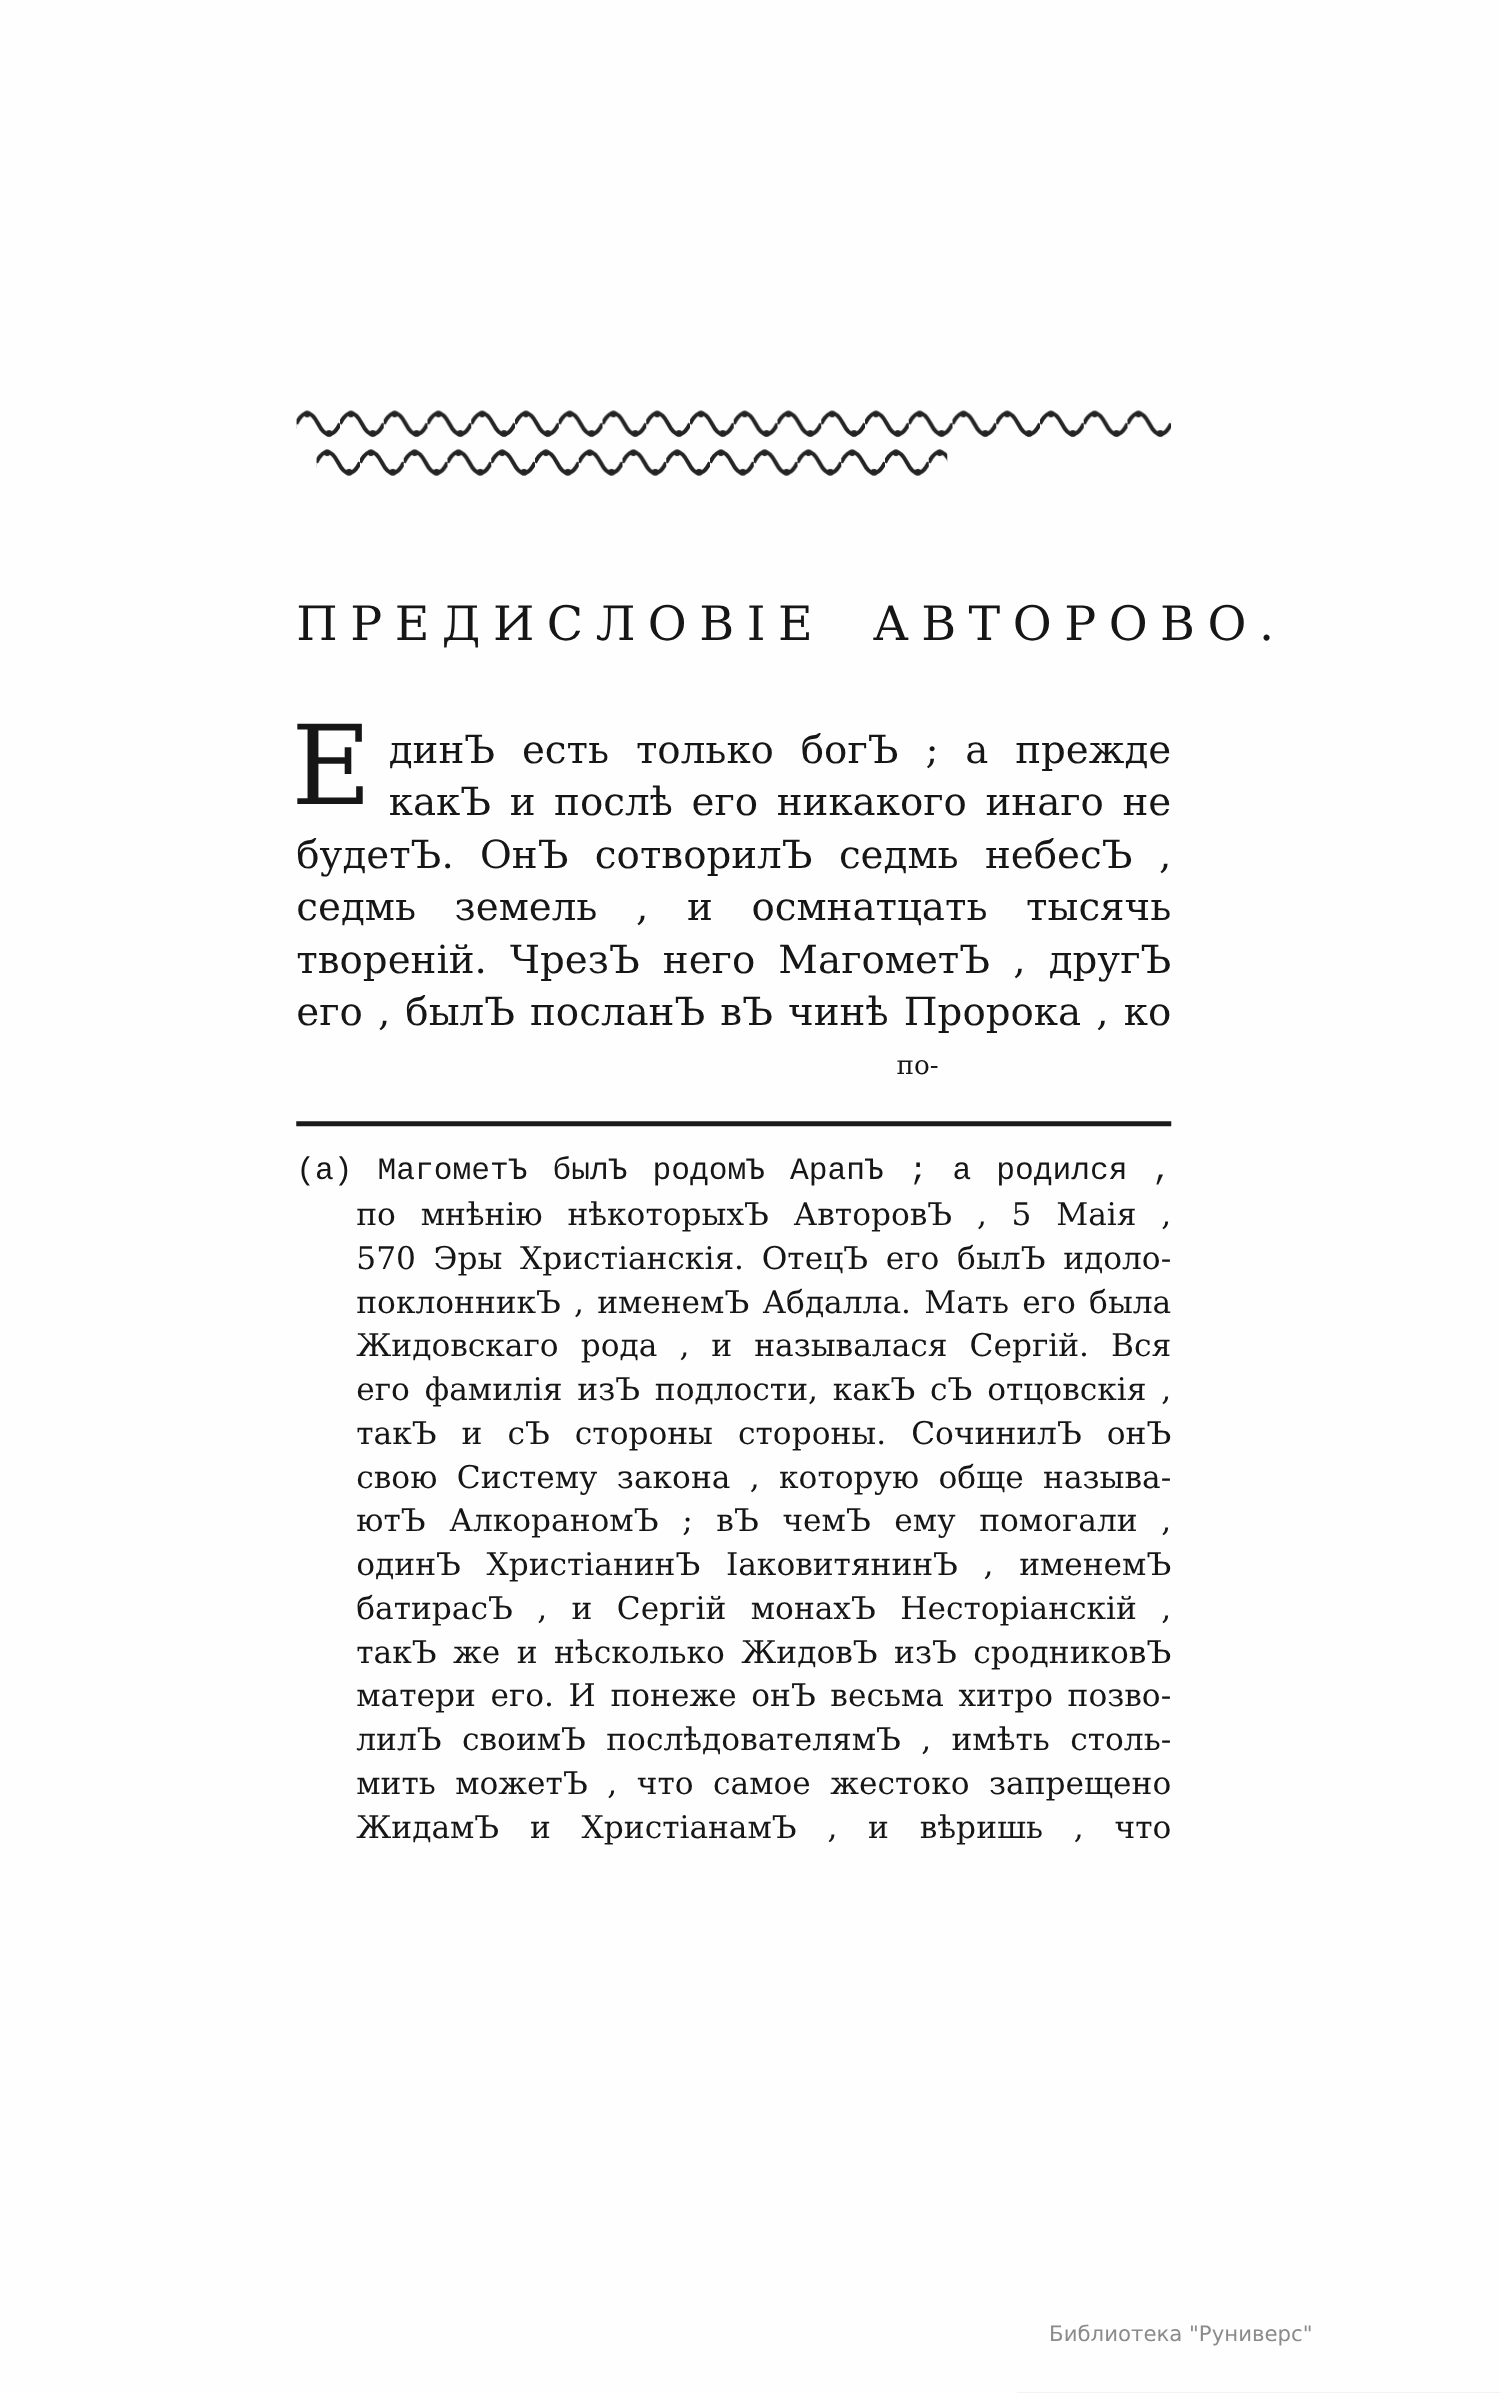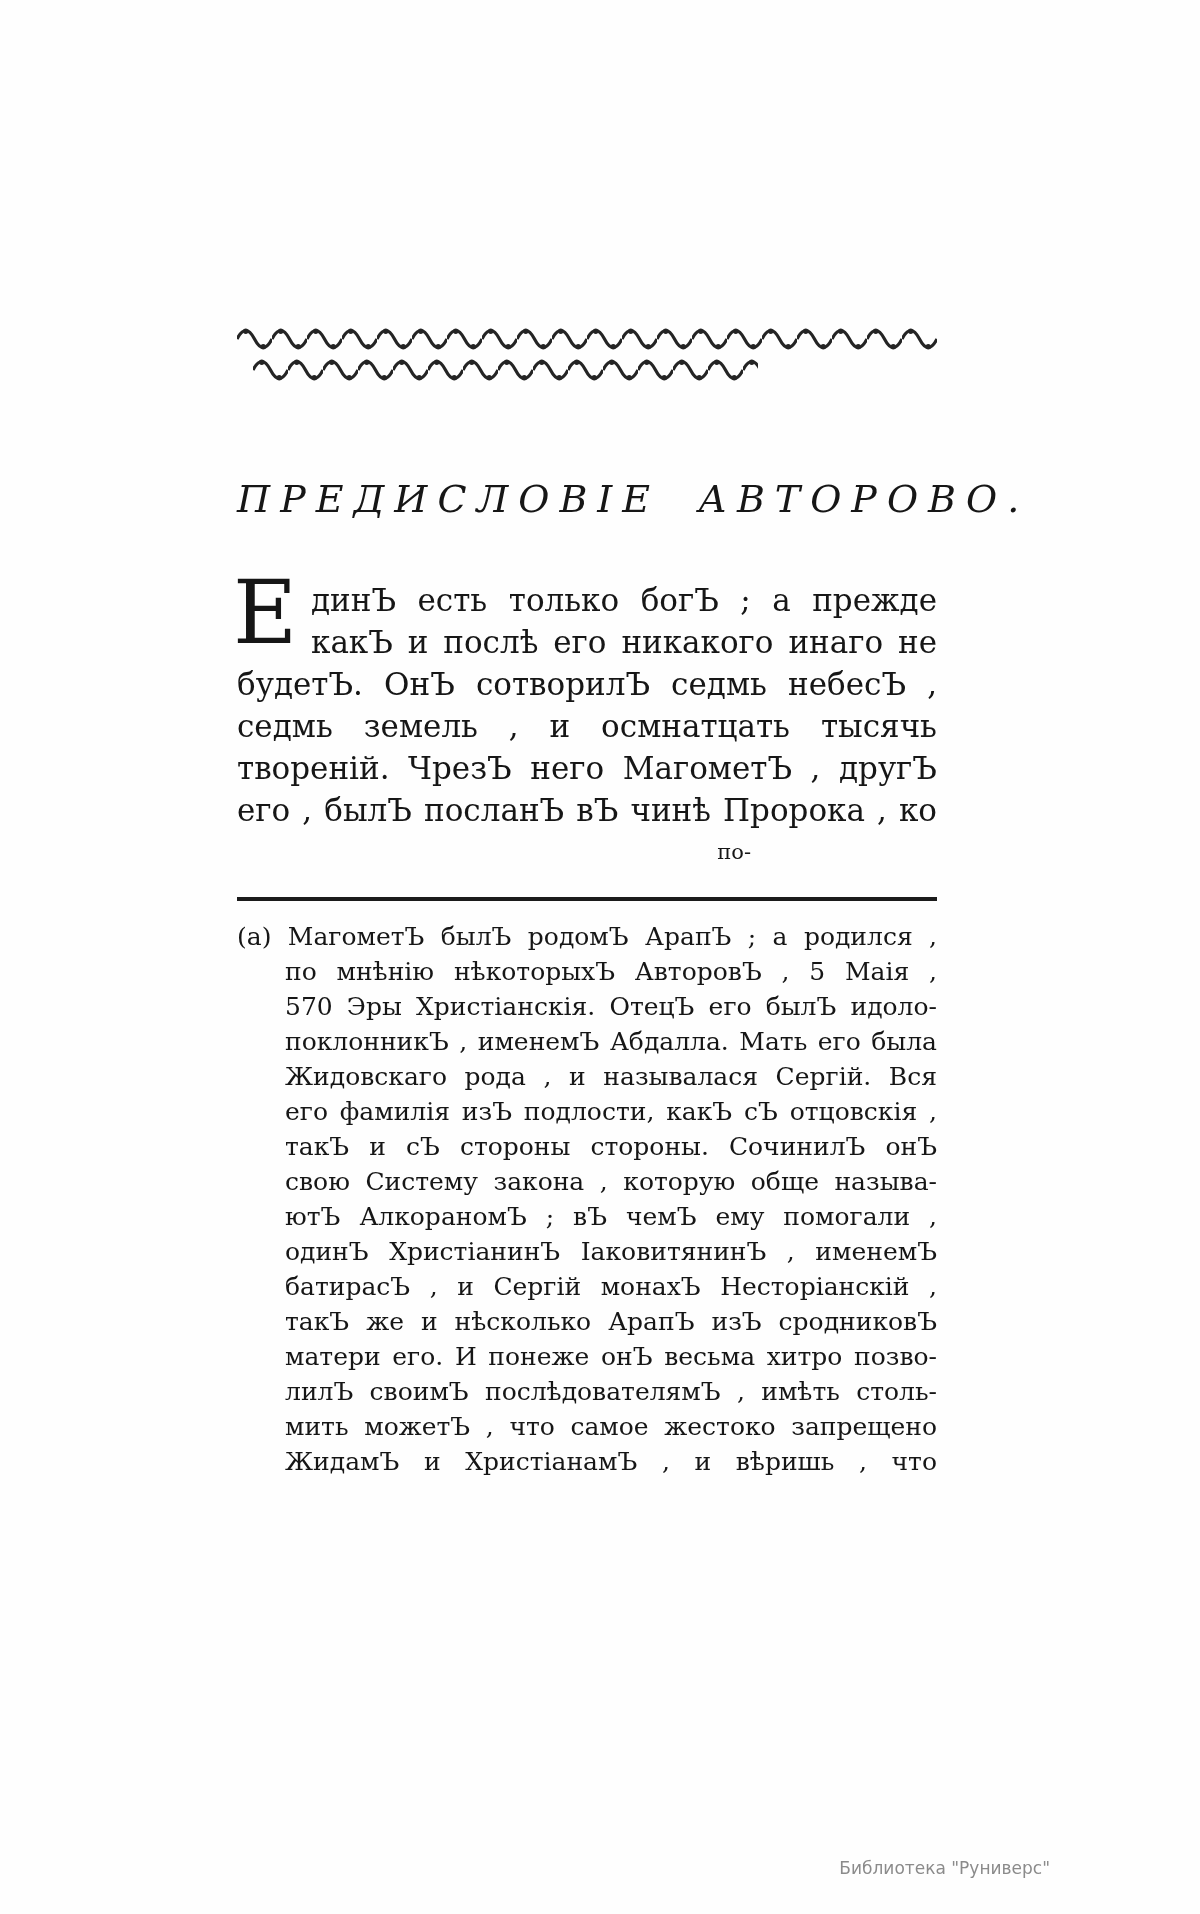--- a/index.html
+++ b/index.html
@@ -35,21 +35,20 @@
     margin-left: 16px;
   }
   
   .heading {
     margin: 94px 0 0 0;
     font-size: 38px;
     font-weight: normal;
     letter-spacing: 10px;
     word-spacing: 16px;
     white-space: nowrap;
-    font-style: italic;
   }
   
   .body {
     position: relative;
     margin-top: 58px;
     font-size: 31px;
     line-height: 42px;
   }
   .dropcap {
     position: absolute;
@@ -82,20 +81,21 @@
   .footnote {
     margin-top: 18px;
     font-size: 25px;
     line-height: 35px;
   }
   .footnote > div {
     padding-left: 48px;
   }
   .footnote > div:first-child {
     padding-left: 0;
+    font-family: Liberation Mono, monospace;
   }
   
   .watermark {
     position: absolute;
     right: 150px;
     bottom: 36px;
     font-family: "DejaVu Sans", sans-serif;
     font-size: 17px;
     color: #8b8b8b;
   }
@@ -155,21 +155,21 @@
         <div>по мнѣнію нѣкоторыхЪ АвторовЪ , 5 Маія ,</div>
         <div>570 Эры Христіанскія. ОтецЪ его былЪ идоло-</div>
         <div>поклонникЪ , именемЪ Абдалла. Мать его была</div>
         <div>Жидовскаго рода , и называлася Сергій. Вся</div>
         <div>его фамилія изЪ подлости, какЪ сЪ отцовскія ,</div>
         <div>такЪ и сЪ стороны стороны. СочинилЪ онЪ</div>
         <div>свою Систему закона , которую обще называ-</div>
         <div>ютЪ АлкораномЪ ; вЪ чемЪ ему помогали ,</div>
         <div>одинЪ ХристіанинЪ ІаковитянинЪ , именемЪ</div>
         <div>батирасЪ , и Сергій монахЪ Несторіанскій ,</div>
-        <div>такЪ же и нѣсколько АрапЪ изЪ сродниковЪ</div>
+        <div>такЪ же и нѣсколько ЖидовЪ изЪ сродниковЪ</div>
         <div>матери его. И понеже онЪ весьма хитро позво-</div>
         <div>лилЪ своимЪ послѣдователямЪ , имѣть столь-</div>
         <div>мить можетЪ , что самое жестоко запрещено</div>
         <div>ЖидамЪ и ХристіанамЪ , и вѣришь , что</div>
       </div>
   </div>
 
   <div class="watermark">Библиотека "Руниверс"</div>
 </div>
 

